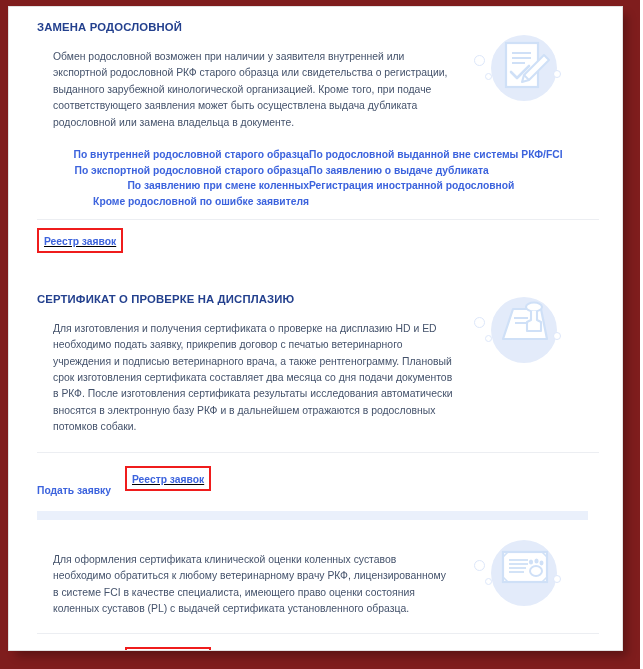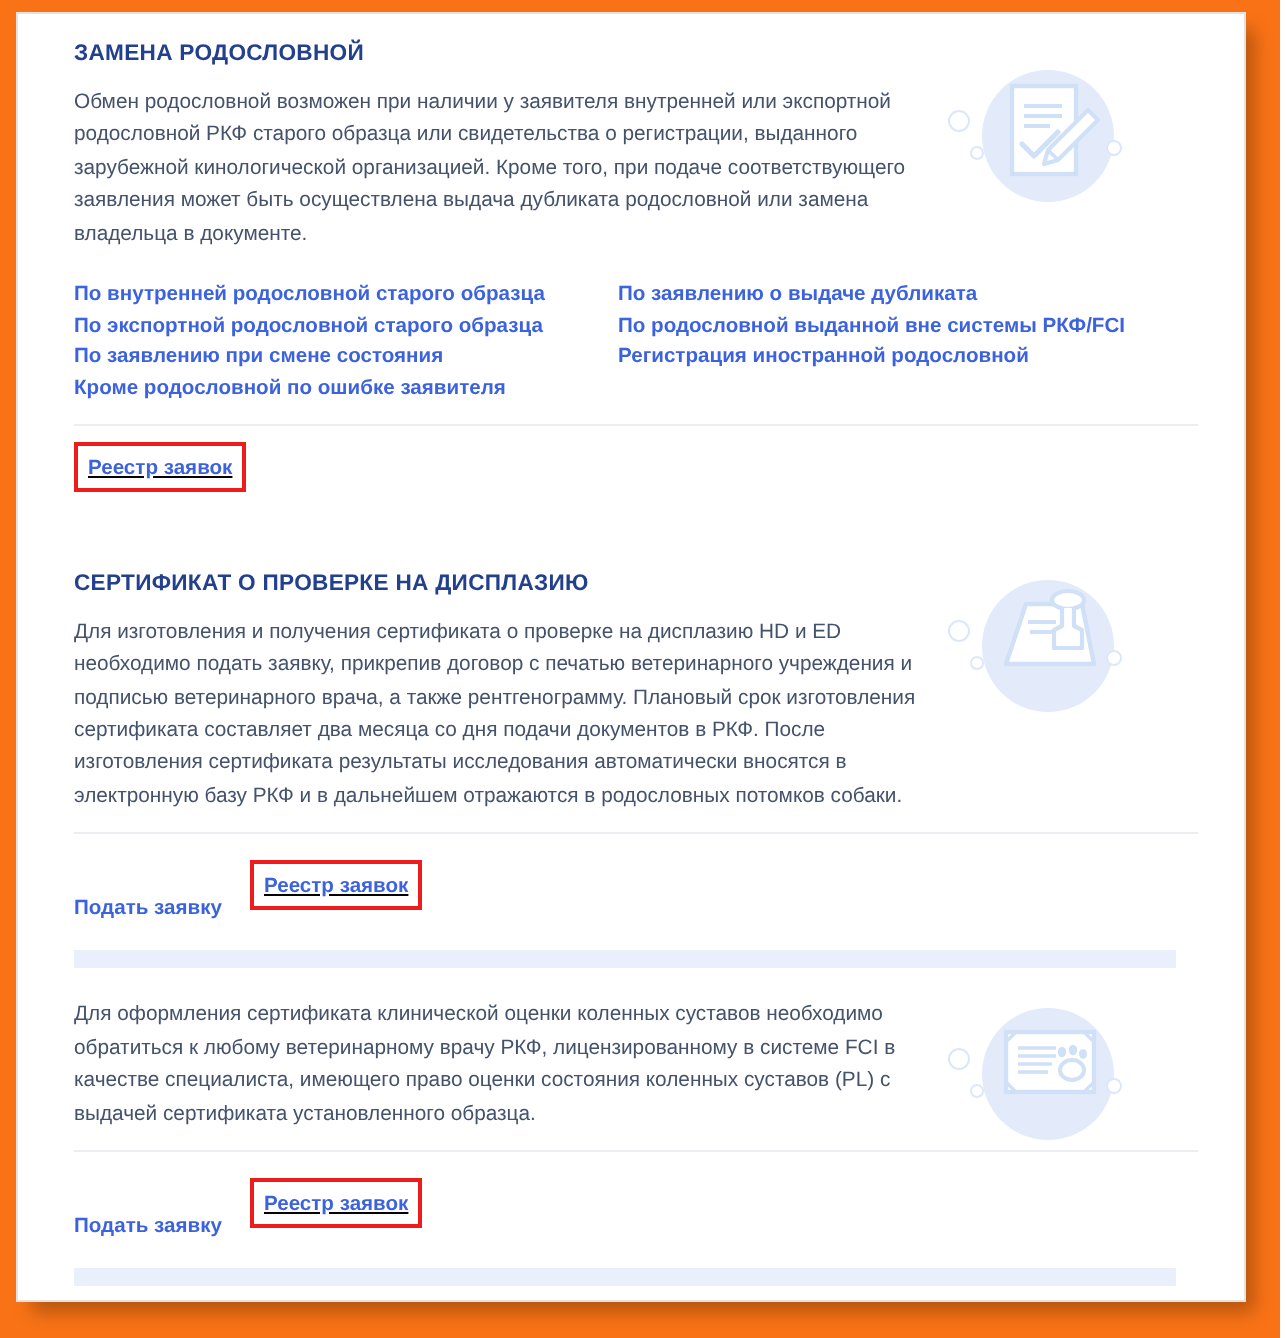--- a/index.html
+++ b/index.html
@@ -10,21 +10,21 @@
   body {
     width: 643px;
     height: 669px;
     font-family: "Liberation Sans", sans-serif;
     overflow: hidden;
   }
   .screen {
     position: relative;
     width: 640px;
     height: 669px;
-    background: #f97316;
+    background: #7f1d1d;
     box-sizing: border-box;
   }
   
   .sheet {
     position: absolute;
     left: 8px;
     top: 6px;
     width: 615px;
     height: 645px;
     background: #ffffff;
@@ -55,34 +55,34 @@
   }
   .section-body {
     position: relative;
     z-index: 2;
     max-width: 432px;
   }
   .paragraph {
     font-size: 10.4px;
     line-height: 16.4px;
     color: #44526b;
-    margin: 0;
+    margin: 16px;
   }
 
   
   .link-cols {
     display: flex;
     margin-top: 14px;
     max-width: 560px;
   }
   .link-col {
     display: flex;
     flex-direction: column;
   }
-  .link-col.first { width: 272px; }
+  .link-col.first { width: 272px; align-items: flex-end; }
   .link-col.second { width: 280px; }
   .doc-link {
     font-size: 10.3px;
     line-height: 15.7px;
     color: #3c63dd;
     font-weight: bold;
     text-decoration: none;
     white-space: nowrap;
     cursor: pointer;
   }
@@ -219,26 +219,26 @@
 
         <div class="section-body">
           <h2 class="section-title">ЗАМЕНА РОДОСЛОВНОЙ</h2>
           <p class="paragraph">Обмен родословной возможен при наличии у заявителя внутренней или экспортной родословной РКФ старого образца или свидетельства о регистрации, выданного зарубежной кинологической организацией. Кроме того, при подаче соответствующего заявления может быть осуществлена выдача дубликата родословной или замена владельца в документе.</p>
         </div>
 
         <div class="link-cols">
           <div class="link-col first">
             <a class="doc-link">По внутренней родословной старого образца</a>
             <a class="doc-link">По экспортной родословной старого образца</a>
-            <a class="doc-link">По заявлению при смене состояния</a>
+            <a class="doc-link">По заявлению при смене коленных</a>
             <a class="doc-link">Кроме родословной по ошибке заявителя</a>
           </div>
           <div class="link-col second">
+            <a class="doc-link">По родословной выданной вне системы РКФ/FCI</a>
             <a class="doc-link">По заявлению о выдаче дубликата</a>
-            <a class="doc-link">По родословной выданной вне системы РКФ/FCI</a>
             <a class="doc-link">Регистрация иностранной родословной</a>
           </div>
         </div>
 
         <hr class="hr">
 
         <div class="actions">
           <span class="highlight-box">
             <a class="action-link">Реестр заявок</a>
           </span>

